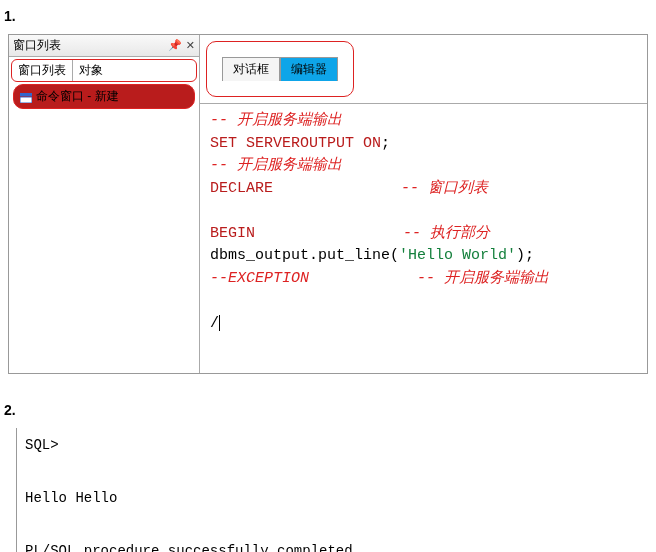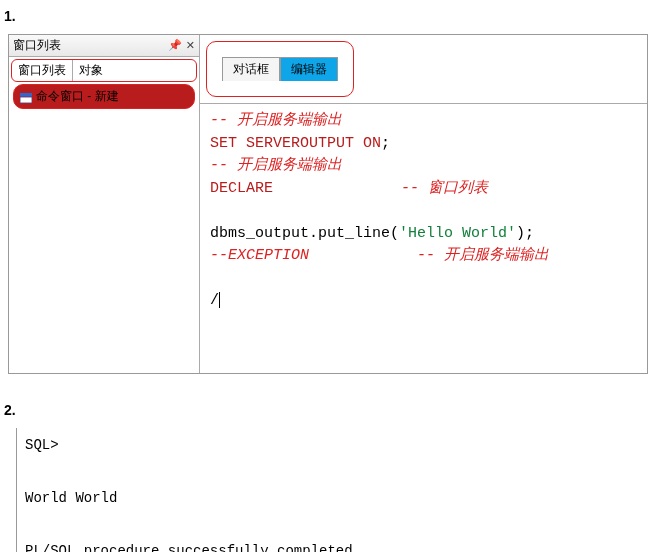--- a/index.html
+++ b/index.html
@@ -87,20 +87,25 @@
           <span class="c-teal">ON</span><span class="c-black">;</span>
         </div>
         <div><span class="c-red">-- 开启服务端输出</span></div>
         <div>
           <span class="c-teal">DECLARE</span>
           <span style="display:inline-block;width:110px;"></span>
           <span class="c-red">-- 窗口列表</span>
         </div>
         <div>&nbsp;</div>
         <div>
+          <span class="c-teal">BEGIN</span>
+          <span style="display:inline-block;width:130px;"></span>
+          <span class="c-red">-- 执行部分</span>
+        </div>
+        <div>
           <span class="c-black">    dbms_output.put_line(</span><span class="c-blue">'Hello World'</span><span class="c-black">);</span>
         </div>
         <div>
           <span class="c-red">--EXCEPTION</span>
           <span style="display:inline-block;width:90px;"></span>
           <span class="c-red">-- 开启服务端输出</span>
         </div>
         <div>&nbsp;</div>
         <div><span class="c-black">/</span><span class="cursor"></span></div>
       </div>
@@ -108,19 +113,19 @@
 
   </div>
 </div>
 
 <div class="section-label">2.</div>
 
 <div class="section2">
   <div class="console">
     <div class="console-line">SQL&gt;</div>
     <div>&nbsp;</div>
-    <div class="console-line">World World</div>
+    <div class="console-line">Hello Hello</div>
     <div>&nbsp;</div>
     <div class="console-line">PL/SQL procedure successfully completed</div>
     <div>&nbsp;</div>
 
   </div>
 </div>
 
 </body></html>

